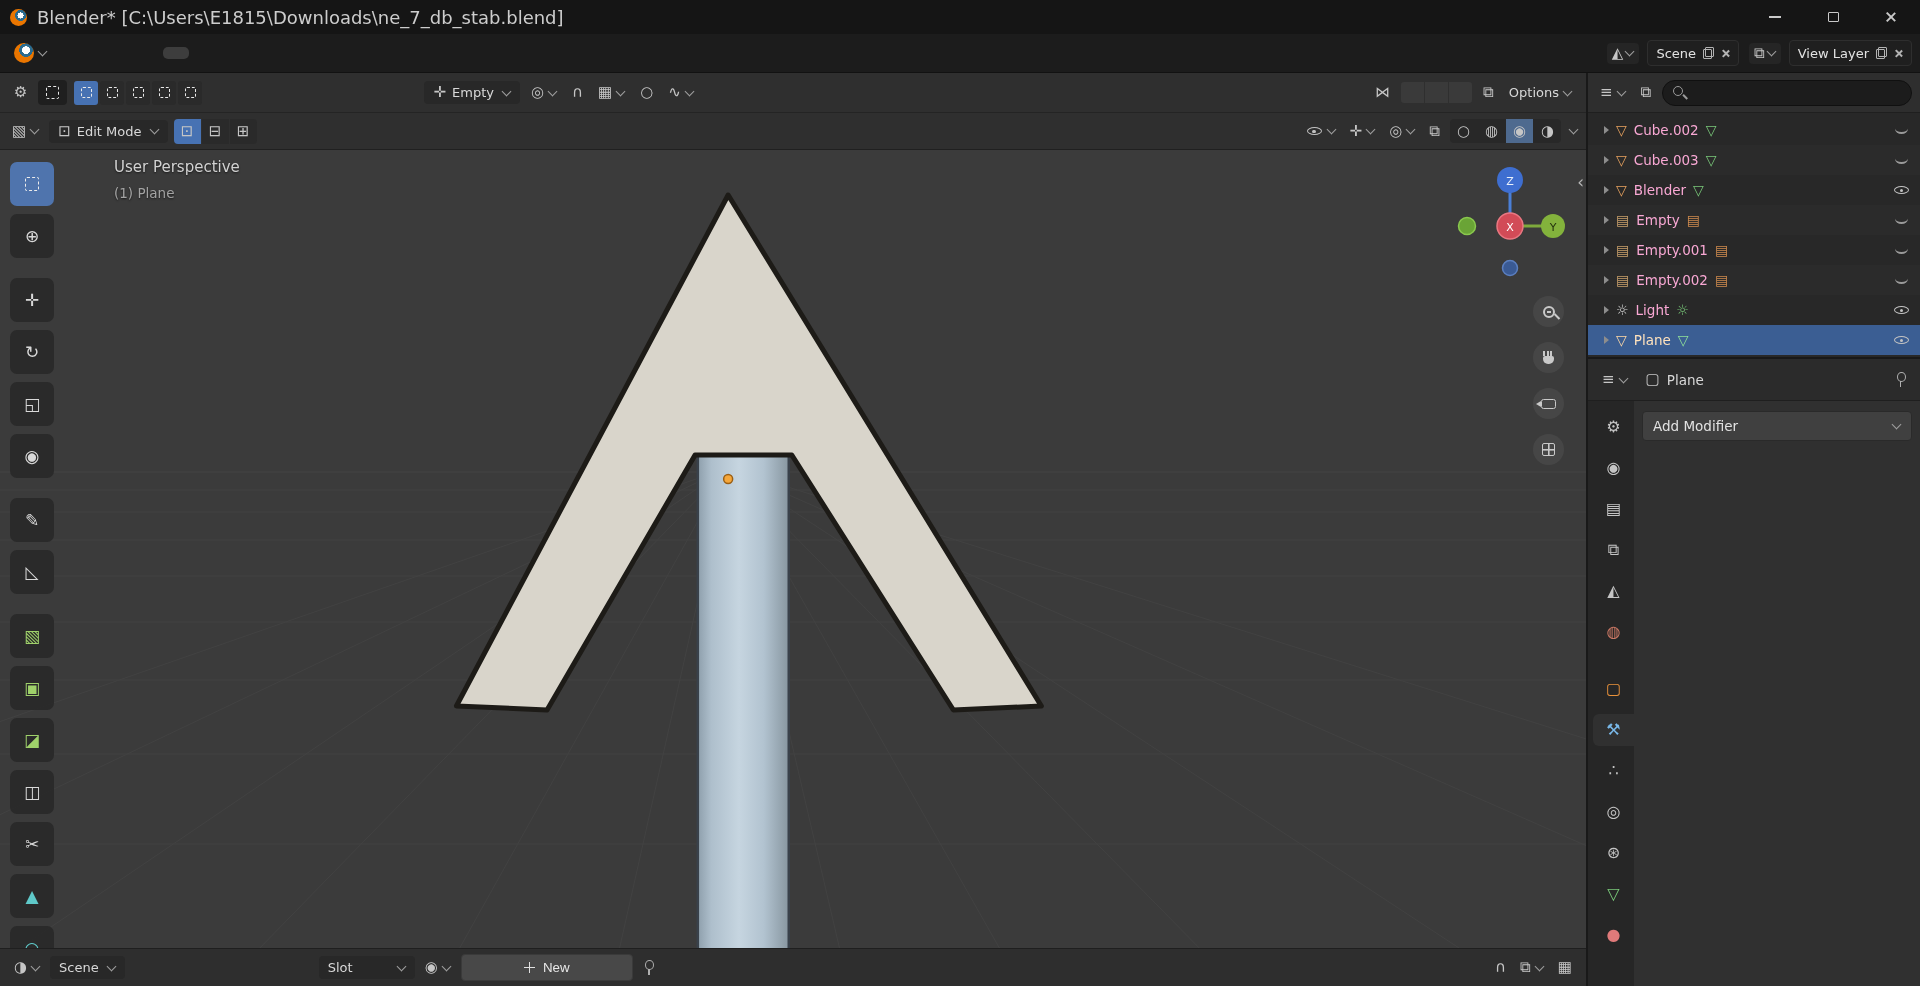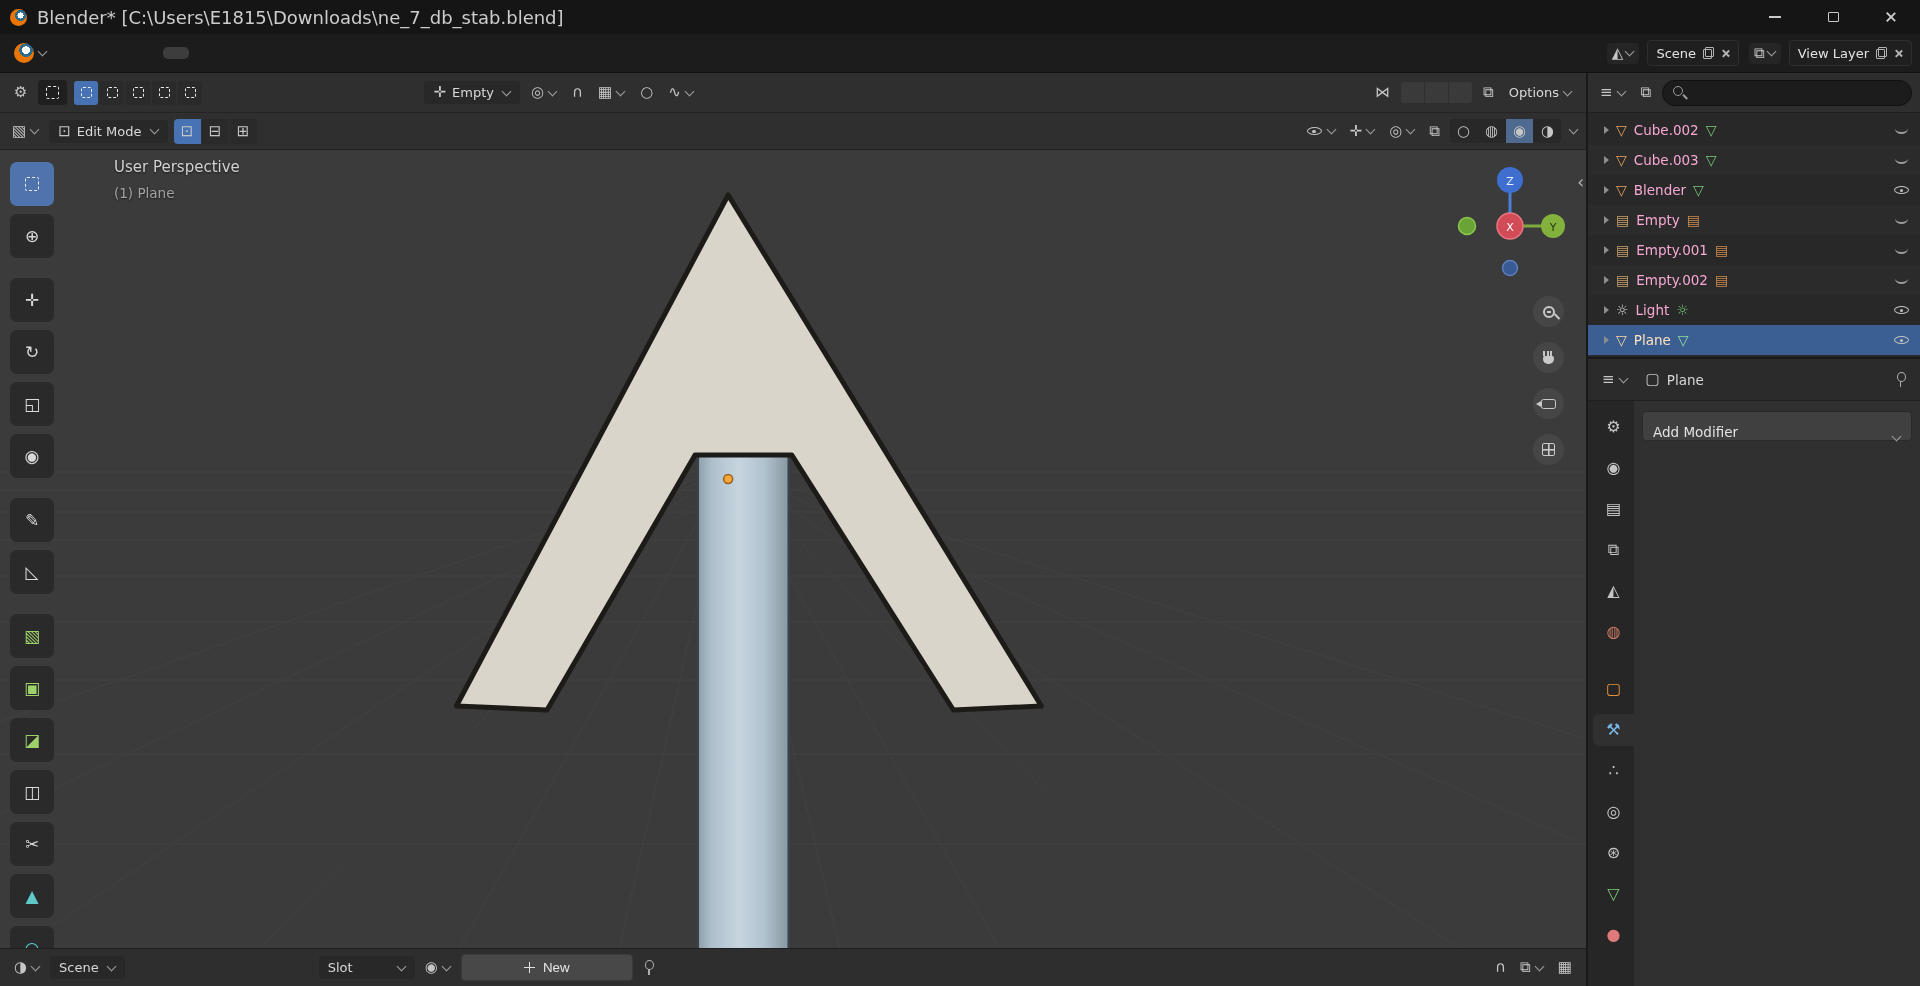--- a/index.html
+++ b/index.html
@@ -140,21 +140,21 @@
   .props-nav{height:42px;background:#2b2b2b;border-bottom:1px solid #1f1f1f;display:flex;align-items:center;padding:0 10px;gap:14px;flex:0 0 auto}
   .crumb{display:flex;align-items:center;gap:7px;color:#d8d8d8;font-size:13.5px}
   .props-body{flex:1;display:flex;min-height:0}
   .props-tabs{width:46px;background:#262626;display:flex;flex-direction:column;align-items:stretch;padding:10px 0 0 5px;gap:9px;flex:0 0 auto}
   .ptab{height:32px;display:flex;align-items:center;justify-content:center;border-radius:6px 0 0 6px}
   .ptab[data-active="true"]{background:#303030}
   .ptab[data-gap="true"]{margin-top:16px}
   .ptab .glyph{font-size:16px}
   .props-main{flex:1;background:#303030;padding:10px 8px}
   .addmod{width:100%;height:30px;background:#404040;border:1px solid #2a2a2a;border-radius:4px;color:#e2e2e2;
-    font:13.5px "DejaVu Sans",sans-serif;display:flex;align-items:flex-end;padding:0 10px}
+    font:13.5px "DejaVu Sans",sans-serif;display:flex;align-items:center;padding:0 10px}
   .addmod .chev{margin-left:auto}
 </style>
 </head>
 <body>
 
 <div class="app">
 
   <div class="titlebar">
     <span class="appicon"></span>
     <span class="title-text">Blender* [C:\Users\E1815\Downloads\ne_7_db_stab.blend]</span>

